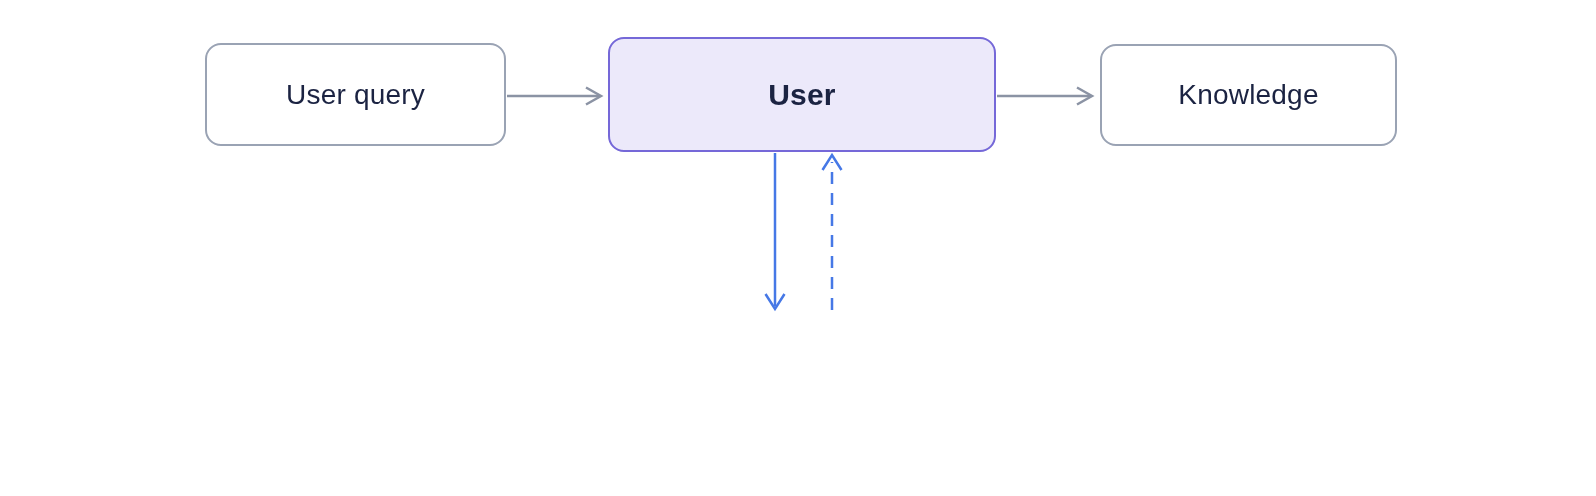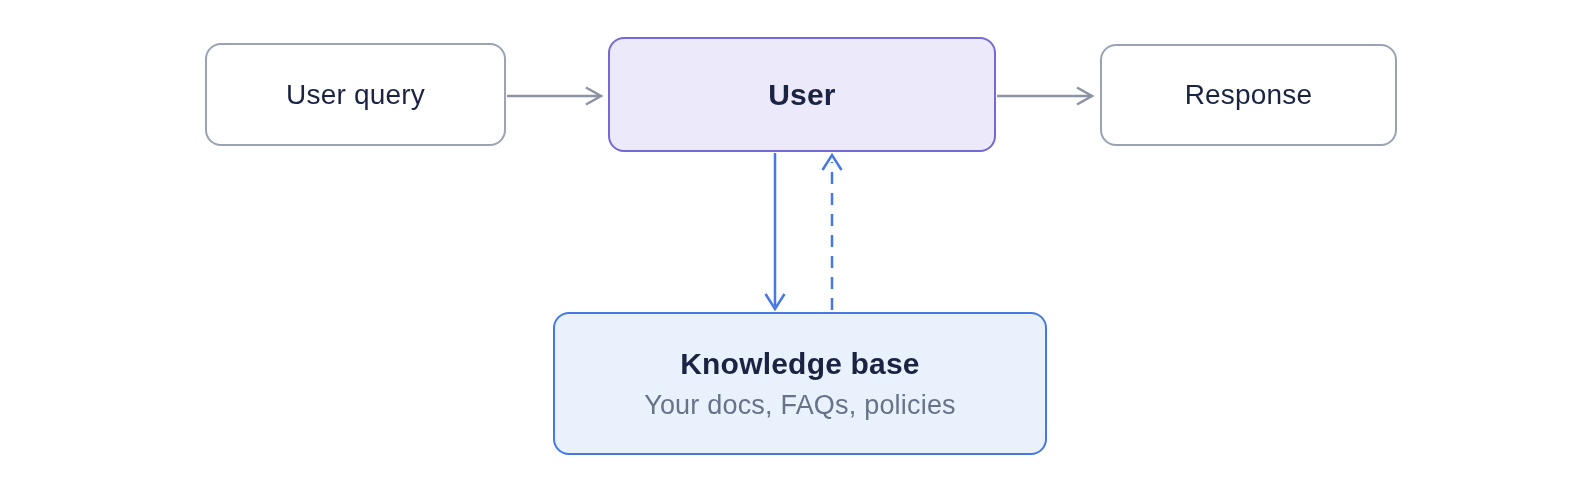--- a/index.html
+++ b/index.html
@@ -127,21 +127,17 @@
 
   <div class="node plain" id="node-user-query">
     <span class="label">User query</span>
   </div>
 
   <div class="node agent" id="node-agent">
     <span class="label">User</span>
   </div>
 
   <div class="node plain" id="node-response">
-    <span class="label">Response</span>
+    <span class="label">Knowledge</span>
   </div>
 
-  <div class="node kb" id="node-kb">
-    <span class="title">Knowledge base</span>
-    <span class="subtitle">Your docs, FAQs, policies</span>
-  </div>
 
 </div>
 
 </body></html>

